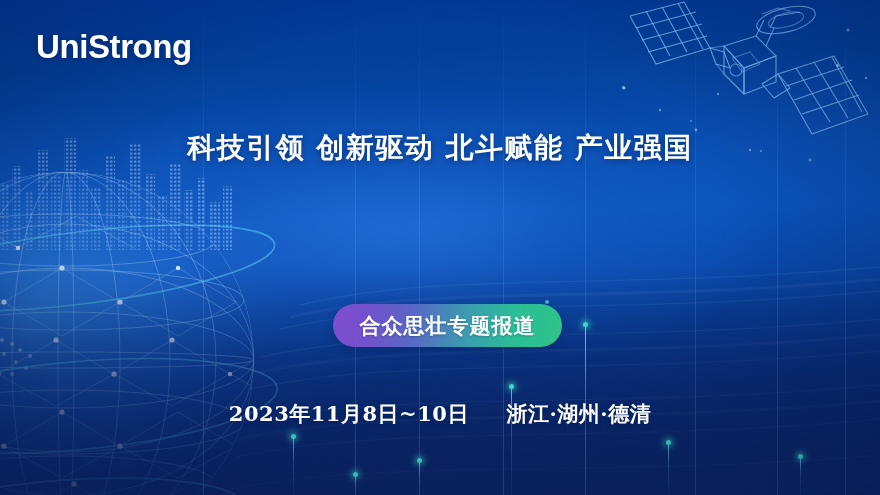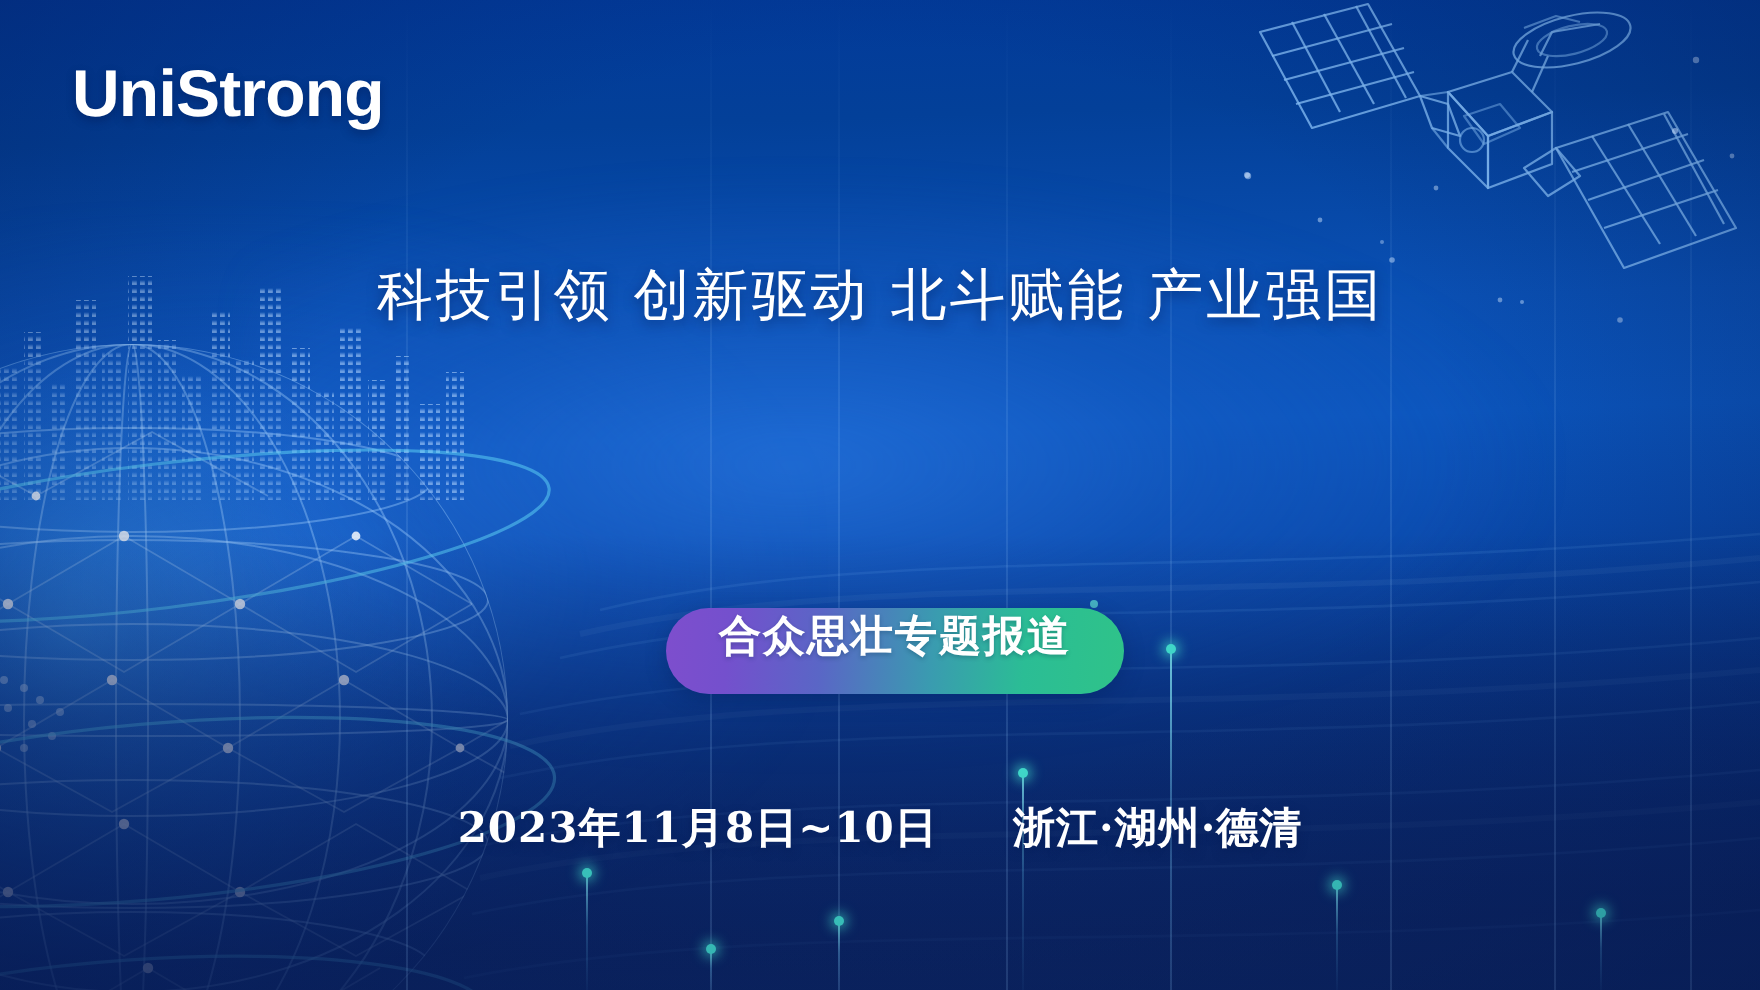--- a/index.html
+++ b/index.html
@@ -67,21 +67,21 @@
   .logo{
     position:absolute;left:36px;top:28px;
     font-size:33px;font-weight:bold;color:#ffffff;letter-spacing:-.4px;
     text-shadow:0 2px 5px rgba(2,25,80,.45);
     white-space:nowrap;
   }
   
   .subtitle{
     position:absolute;left:0;right:0;top:129px;text-align:center;
     font-family:"DejaVu Sans","Liberation Sans",sans-serif;
-    font-size:28px;font-weight:normal;color:#ffffff;
+    font-size:28px;font-weight:bold;color:#ffffff;
     letter-spacing:1.5px;
     text-shadow:0 2px 6px rgba(2,28,86,.55);
     white-space:nowrap;
   }
   
   .headline{
     position:absolute;left:0;right:0;top:204px;text-align:center;
     font-family:"DejaVu Sans","Liberation Sans",sans-serif;
     font-size:62px;font-weight:bold;color:#ffffff;
     letter-spacing:0px;line-height:1;
@@ -90,21 +90,21 @@
        2px 3px 0 rgba(22,96,196,.95),
        3px 5px 1px rgba(14,70,160,.75),
        4px 7px 9px rgba(4,34,98,.55);
   }
   
   .badge{
     position:absolute;left:333px;top:304px;width:229px;height:43px;
     border-radius:22px;
     background:linear-gradient(95deg,#7e4ecd 0%,#7450cd 14%,#5a66c6 34%,#3a9bb0 58%,#2bbd95 78%,#2fc389 100%);
     box-shadow:0 3px 10px rgba(4,30,90,.35);
-    display:flex;justify-content:center;
+    display:flex;align-items:center;justify-content:center;
   }
   .badge-text{
     font-family:"DejaVu Sans","Liberation Sans",sans-serif;
     font-size:21px;font-weight:bold;color:#ffffff;letter-spacing:1px;
     text-shadow:0 1px 2px rgba(10,50,80,.30);
     white-space:nowrap;
   }
   
   .dateline{
     position:absolute;left:0;right:0;top:400px;text-align:center;

